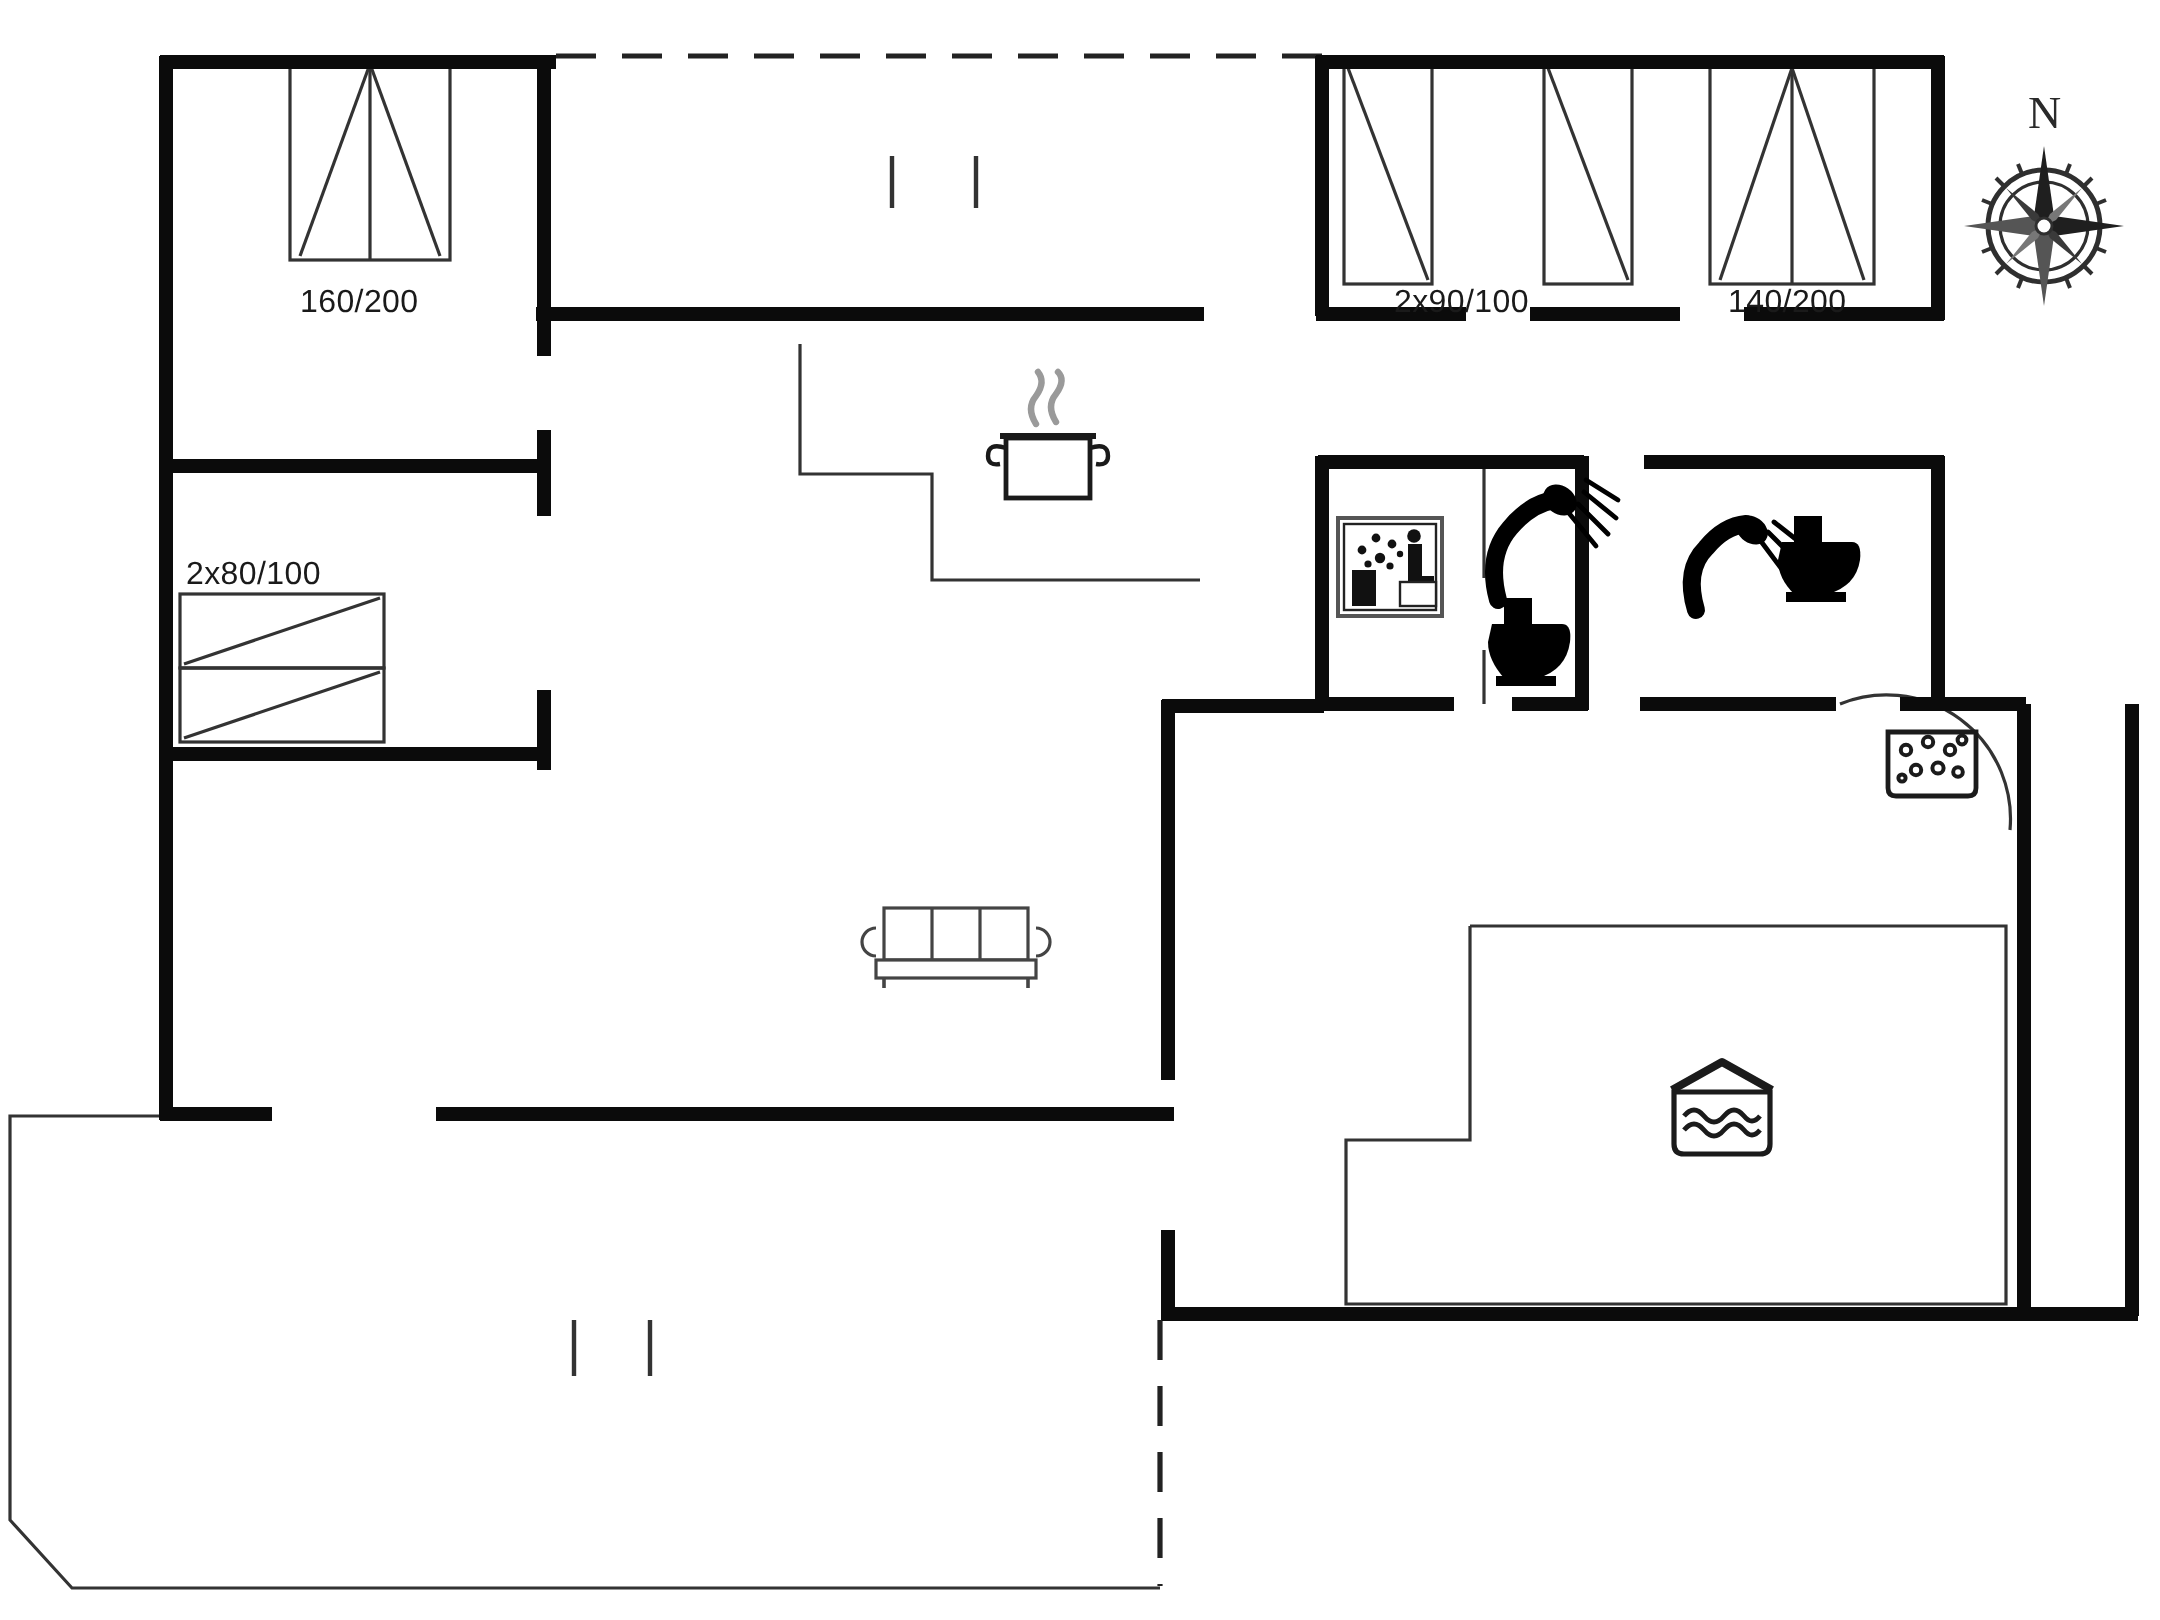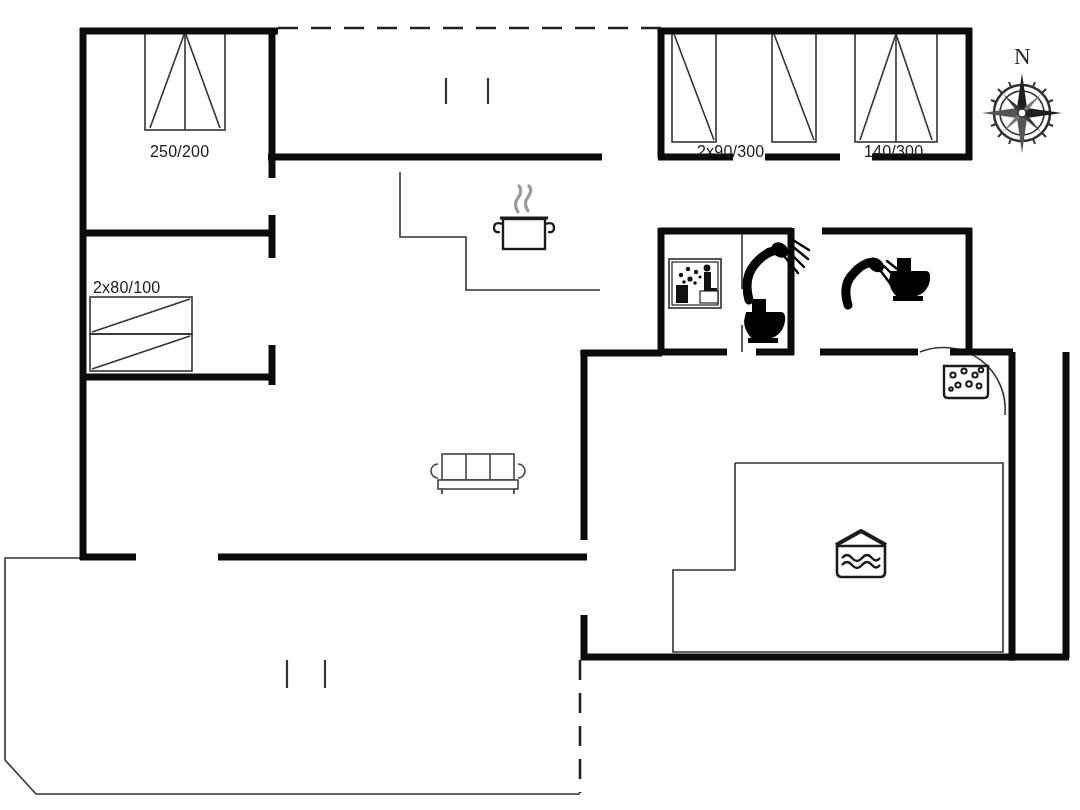--- a/index.html
+++ b/index.html
@@ -280,21 +280,21 @@
       <polygon points="19,-19 3,-6 0,0 6,-3" fill="#777777"></polygon>
       <polygon points="19,19 3,6 0,0 6,3" fill="#3a3a3a"></polygon>
       <polygon points="-19,19 -3,6 0,0 -6,3" fill="#777777"></polygon>
       <circle cx="0" cy="0" r="4" fill="#ffffff" stroke="#2f2f2f" stroke-width="1.5"></circle>
     </g>
 
   </svg>
 
   <div class="compass-label" style="left:1014px; top:44px;">N</div>
 
-  <div class="lbl" style="left:150px; top:143px;">250/200</div>
-
-  <div class="lbl" style="left:697px; top:143px;">2x90/300</div>
-
-  <div class="lbl" style="left:864px; top:143px;">140/300</div>
+  <div class="lbl" style="left:150px; top:143px;">160/200</div>
+
+  <div class="lbl" style="left:697px; top:143px;">2x90/100</div>
+
+  <div class="lbl" style="left:864px; top:143px;">140/200</div>
 
   <div class="lbl" style="left:93px; top:279px;">2x80/100</div>
 
 </div>
 
 </body></html>

